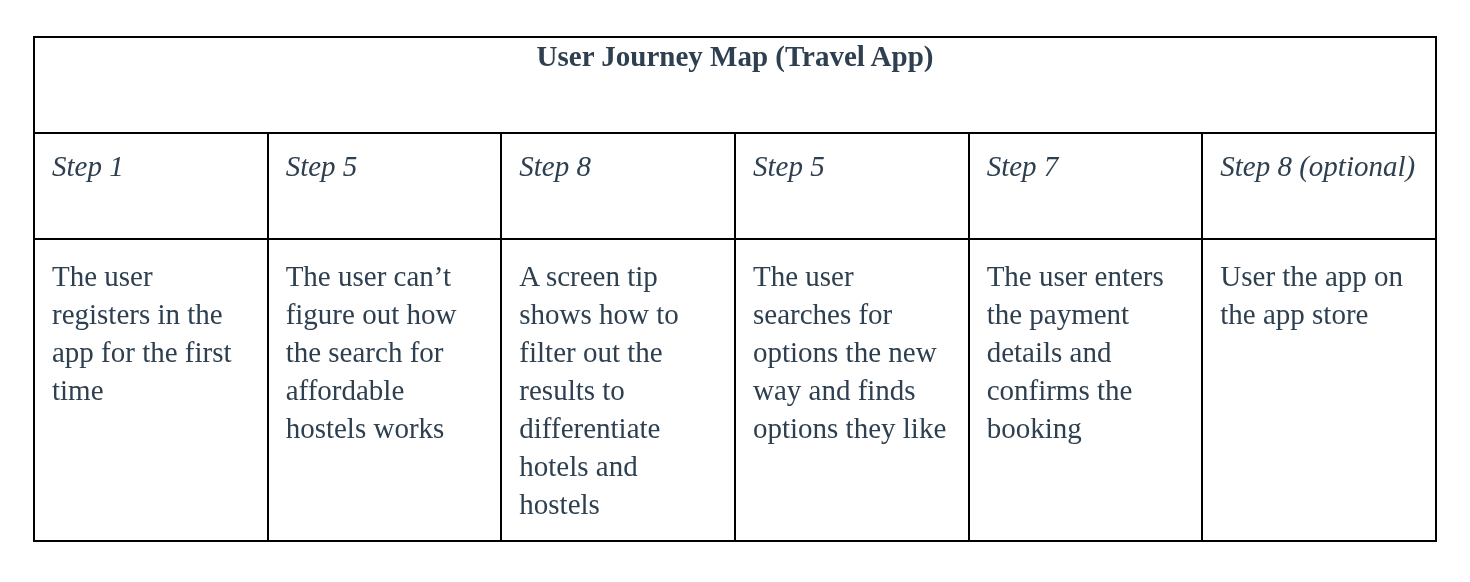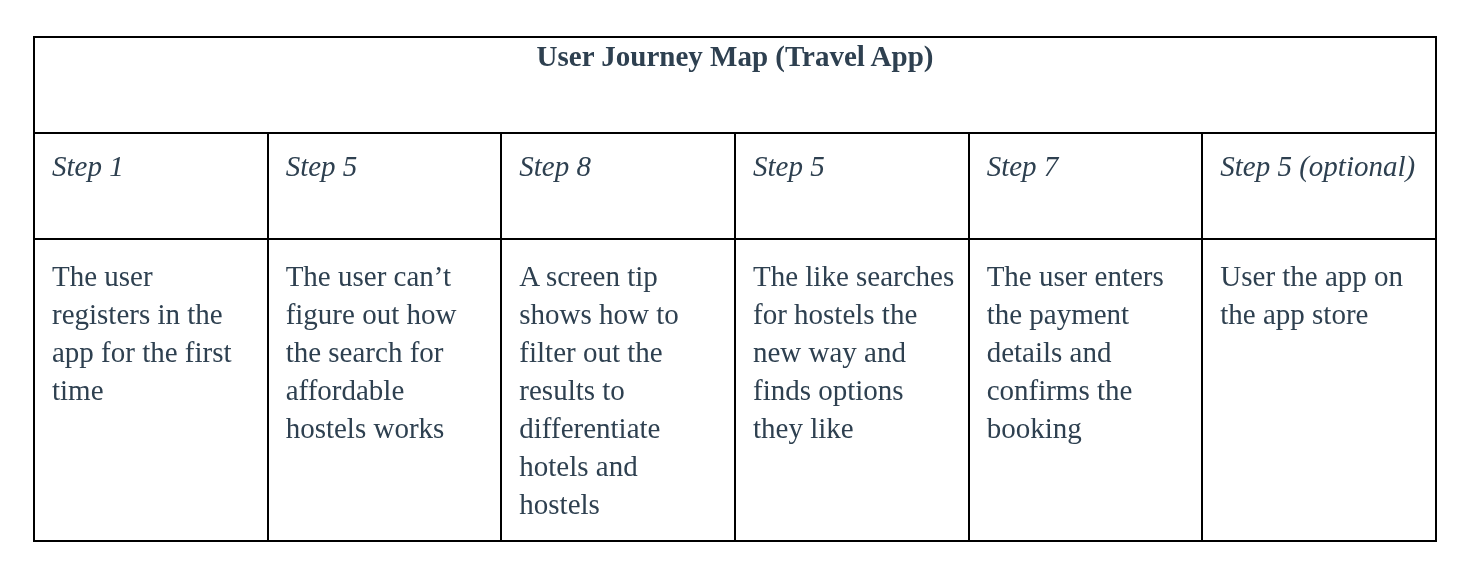--- a/index.html
+++ b/index.html
@@ -63,25 +63,25 @@
     <tbody>
       <tr>
         <td class="title-cell" colspan="6">User Journey Map (Travel App)</td>
       </tr>
       <tr>
         <td class="step-cell">Step 1</td>
         <td class="step-cell">Step 5</td>
         <td class="step-cell">Step 8</td>
         <td class="step-cell">Step 5</td>
         <td class="step-cell">Step 7</td>
-        <td class="step-cell">Step 5 (optional)</td>
+        <td class="step-cell">Step 8 (optional)</td>
       </tr>
       <tr>
         <td class="desc-cell">The user registers in the app for the first time</td>
         <td class="desc-cell">The user can’t figure out how the search for affordable hostels works</td>
         <td class="desc-cell">A screen tip shows how to filter out the results to differentiate hotels and hostels</td>
-        <td class="desc-cell">The like searches for hostels the new way and finds options they like</td>
+        <td class="desc-cell">The user searches for options the new way and finds options they like</td>
         <td class="desc-cell">The user enters the payment details and confirms the booking</td>
         <td class="desc-cell">User the app on the app store</td>
       </tr>
     </tbody>
   </table>
 </div>
 
 </body></html>

